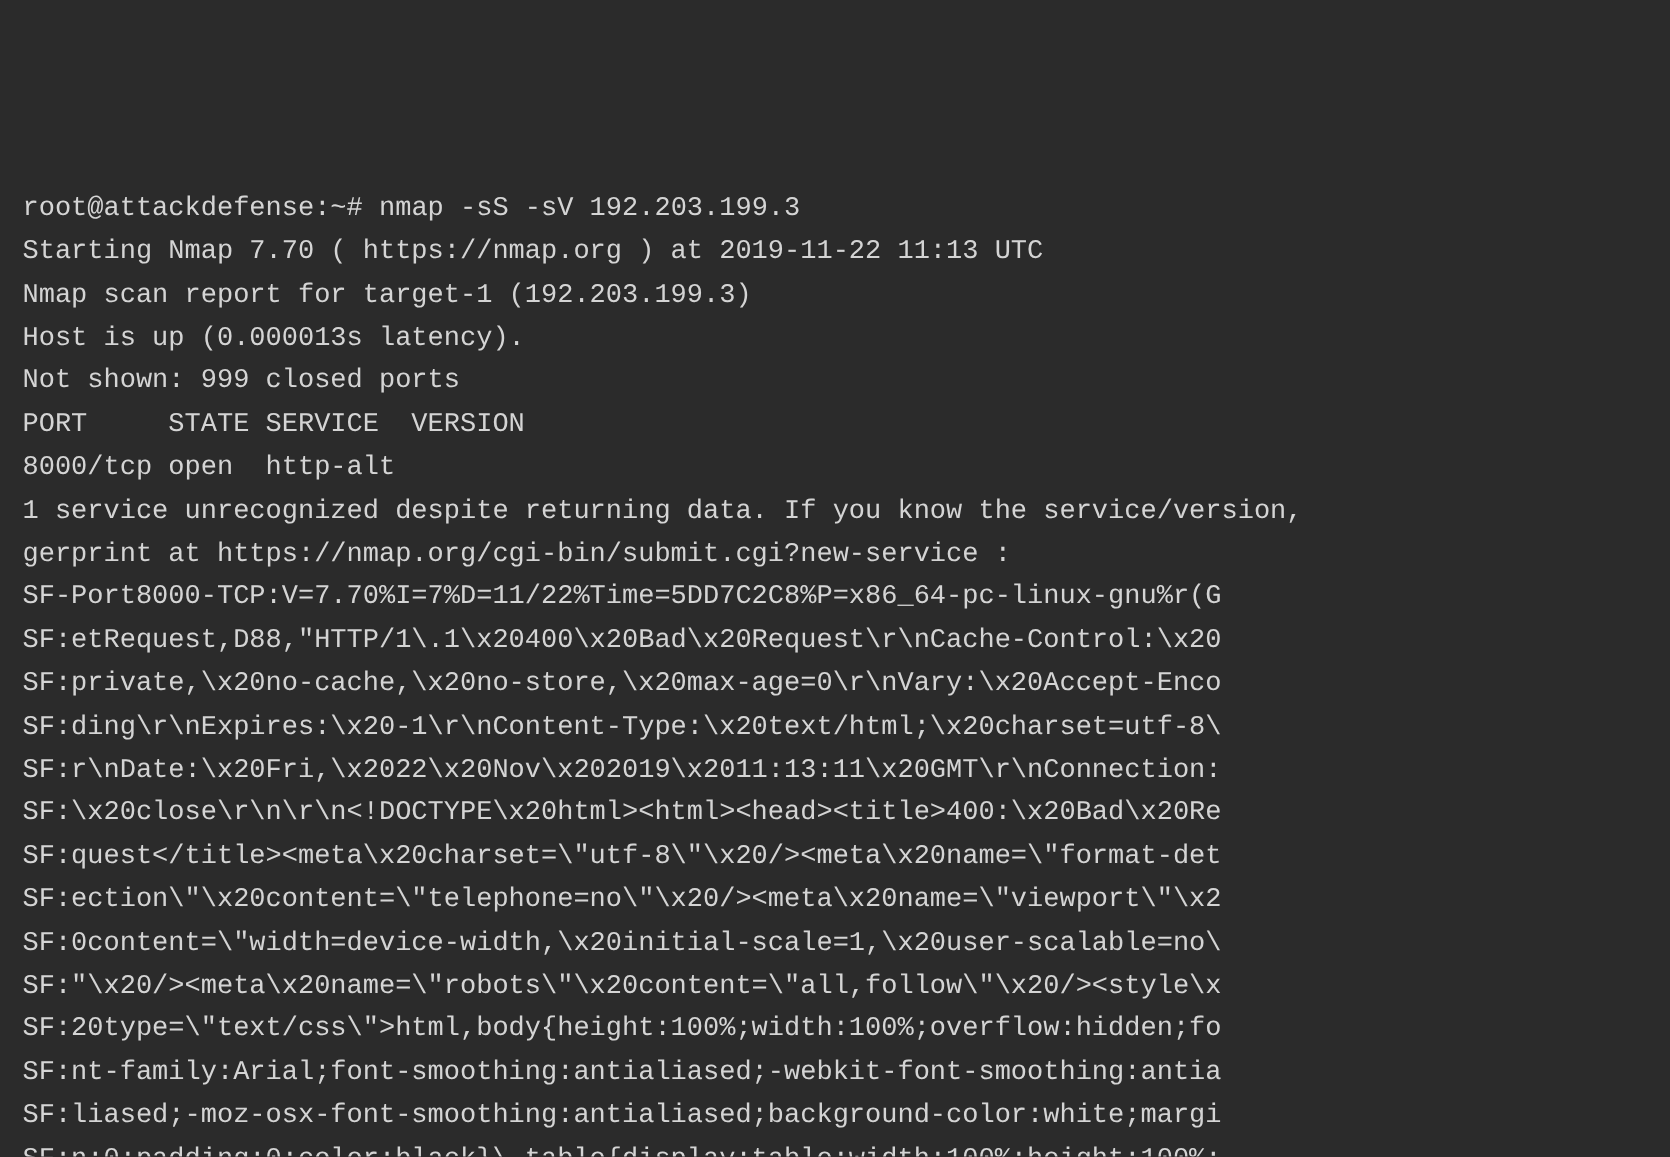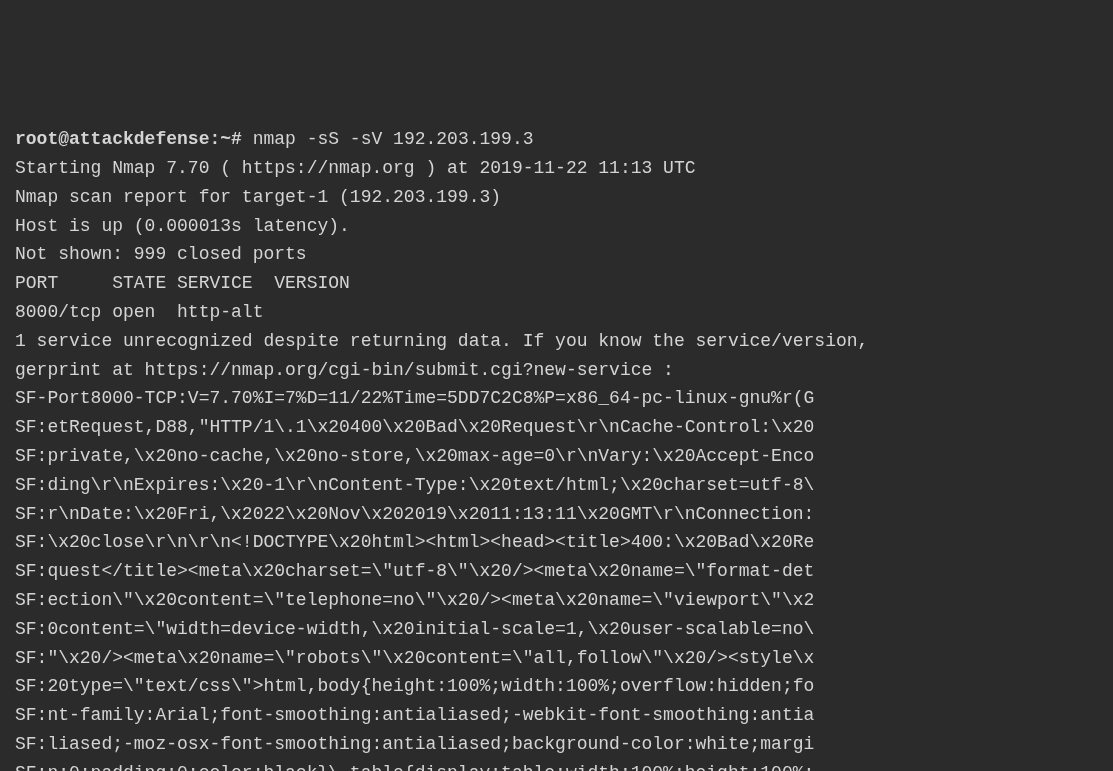--- a/index.html
+++ b/index.html
@@ -14,21 +14,20 @@
       font-size: 18px;
       line-height: 1.6;
       padding: 10px 15px;
       white-space: pre;
       overflow: hidden;
       width: 1113px;
       height: 771px;
     }
     .prompt-user {
       color: #d4d4d4;
-      font-weight: bold;
     }
     .line {
       display: block;
     }
   </style>
 </head>
 <body>
 
 
 

